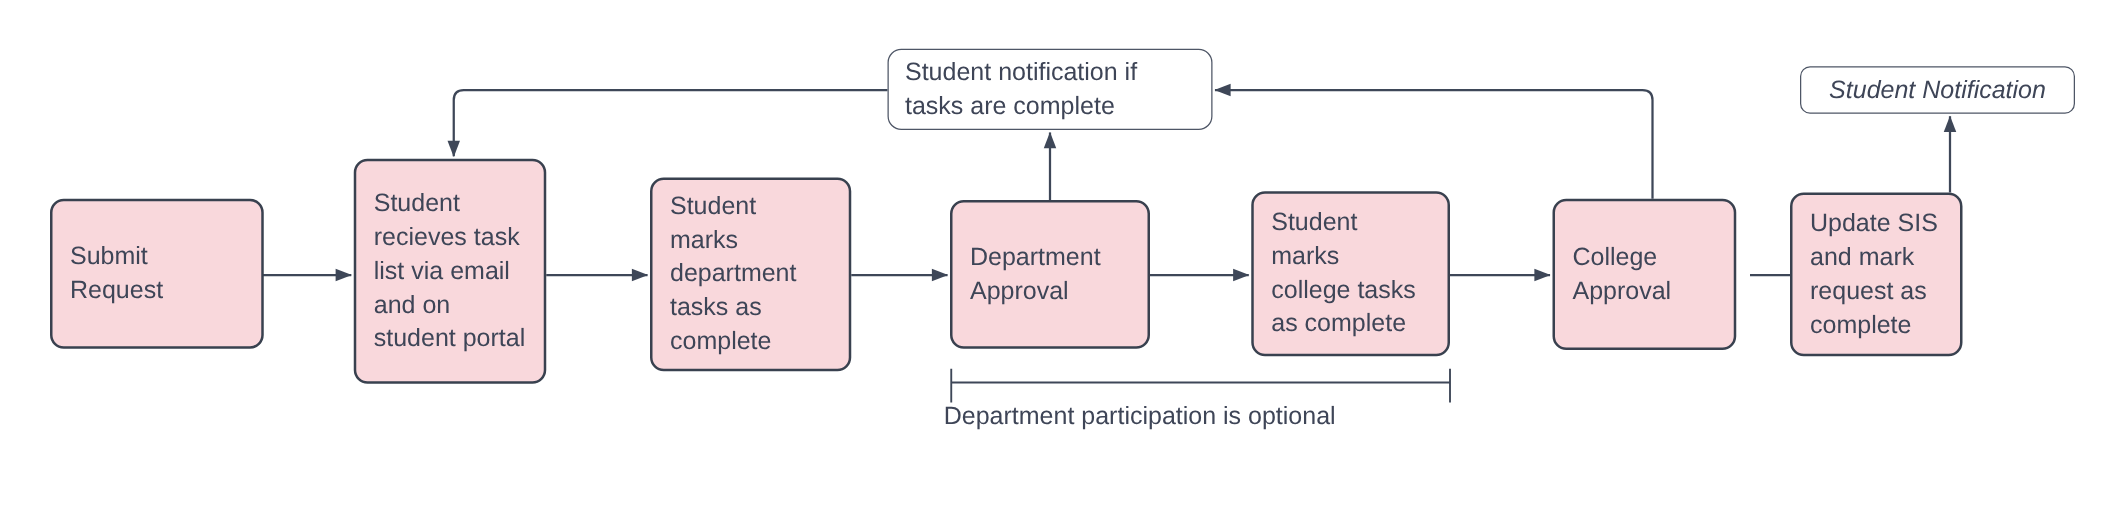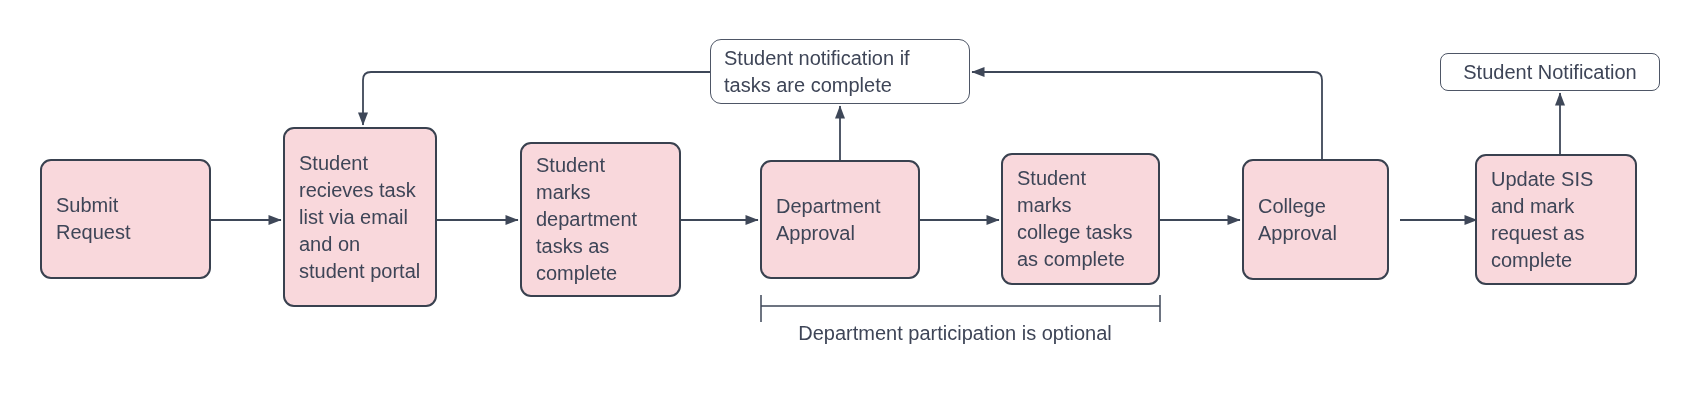--- a/index.html
+++ b/index.html
@@ -21,24 +21,24 @@
   .pink{
     background:#F9D8DC;
     border:2px solid #39414F;
     padding:0 10px 0 14px;
   }
   .white{
     background:#ffffff;
     border:1.5px solid #4E5666;
     padding:0 10px 0 13px;
   }
-  .white.centered{justify-content:center;border-radius:8px;padding:0 8px;}
+  .white.centered{justify-content:center;border-radius:8px;padding:0 8px;font-style:italic;}
   #annotation-label{
     position:absolute;left:755px;top:322px;width:400px;
-    text-align:center;font-size:20px;color:#3E4557;
+    font-size:20px;color:#3E4557;
   }
 </style>
 </head>
 <body>
 
 <div id="canvas">
 
   <svg id="connectors" width="1700" height="414" viewBox="0 0 1700 414" fill="none">
     <defs>
       <marker id="arrow" markerUnits="userSpaceOnUse" markerWidth="14" markerHeight="11" refX="13" refY="5.5" orient="auto">
@@ -91,21 +91,21 @@
 marks
 college tasks
 as complete</span>
   </div>
 
   <div class="node pink" style="left:1242px;top:159px;width:147px;height:121px">
     <span>College
 Approval</span>
   </div>
 
-  <div class="node pink" style="left:1475px;top:154px;width:162px;height:131px">
+  <div class="node pink" style="left:1432px;top:154px;width:138px;height:131px">
     <span>Update SIS
 and mark
 request as
 complete</span>
   </div>
 
   <div class="node white" style="left:710px;top:39px;width:260px;height:65px">
     <span>Student notification if
 tasks are complete</span>
   </div>

